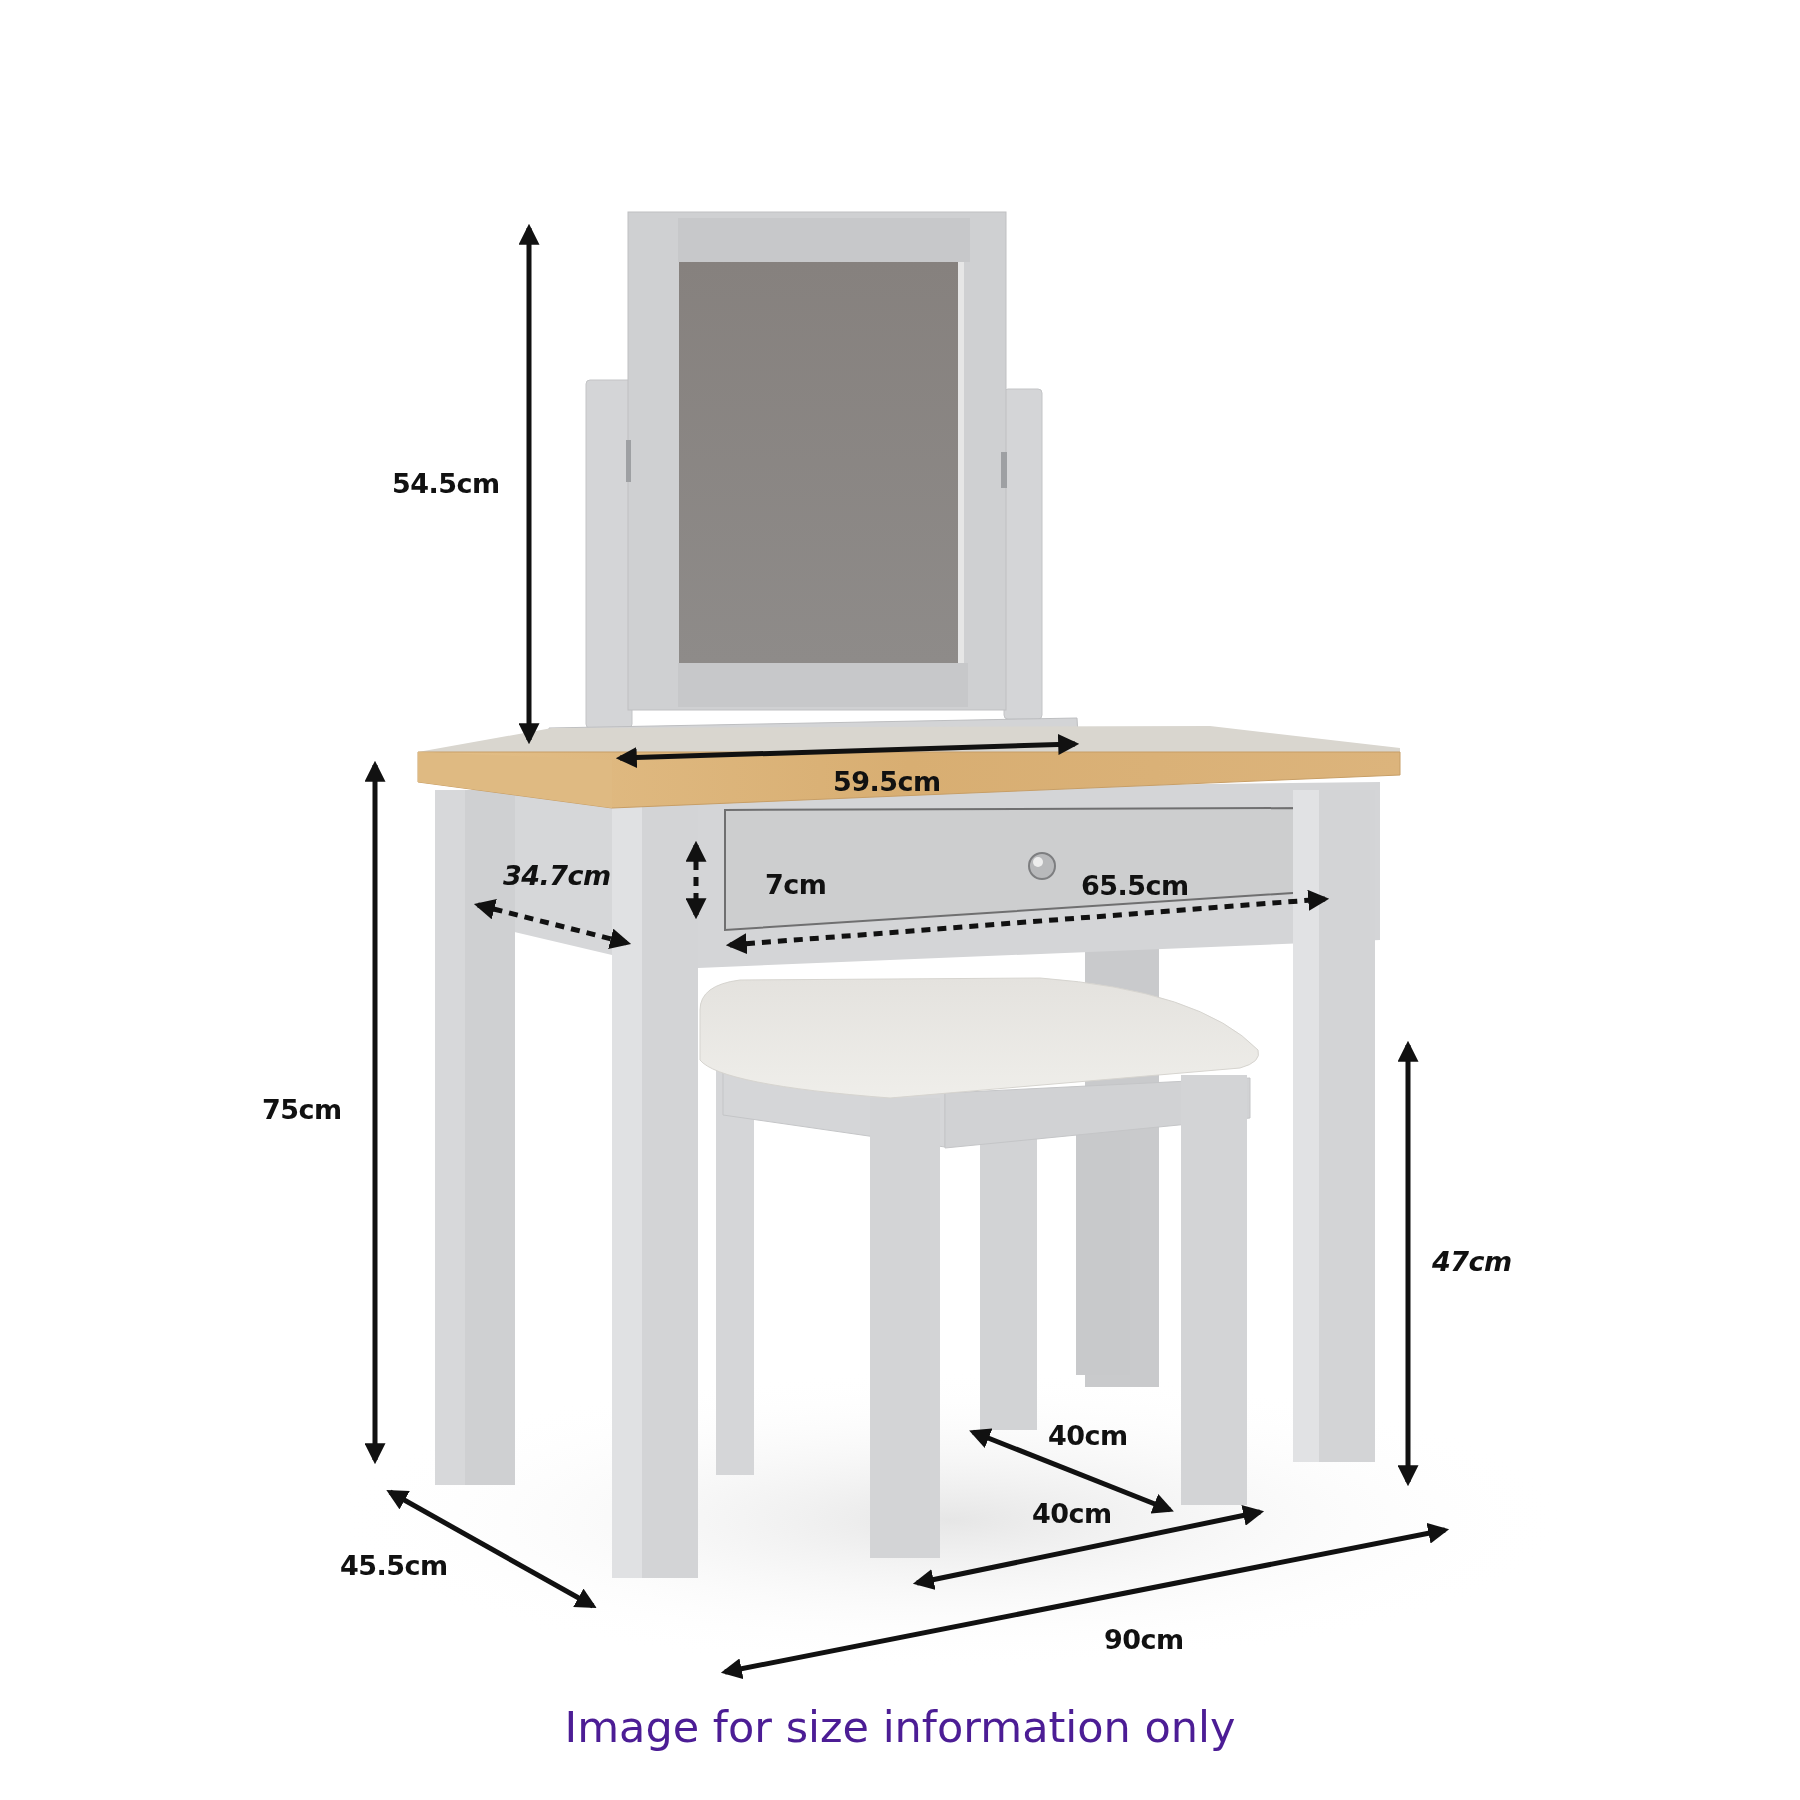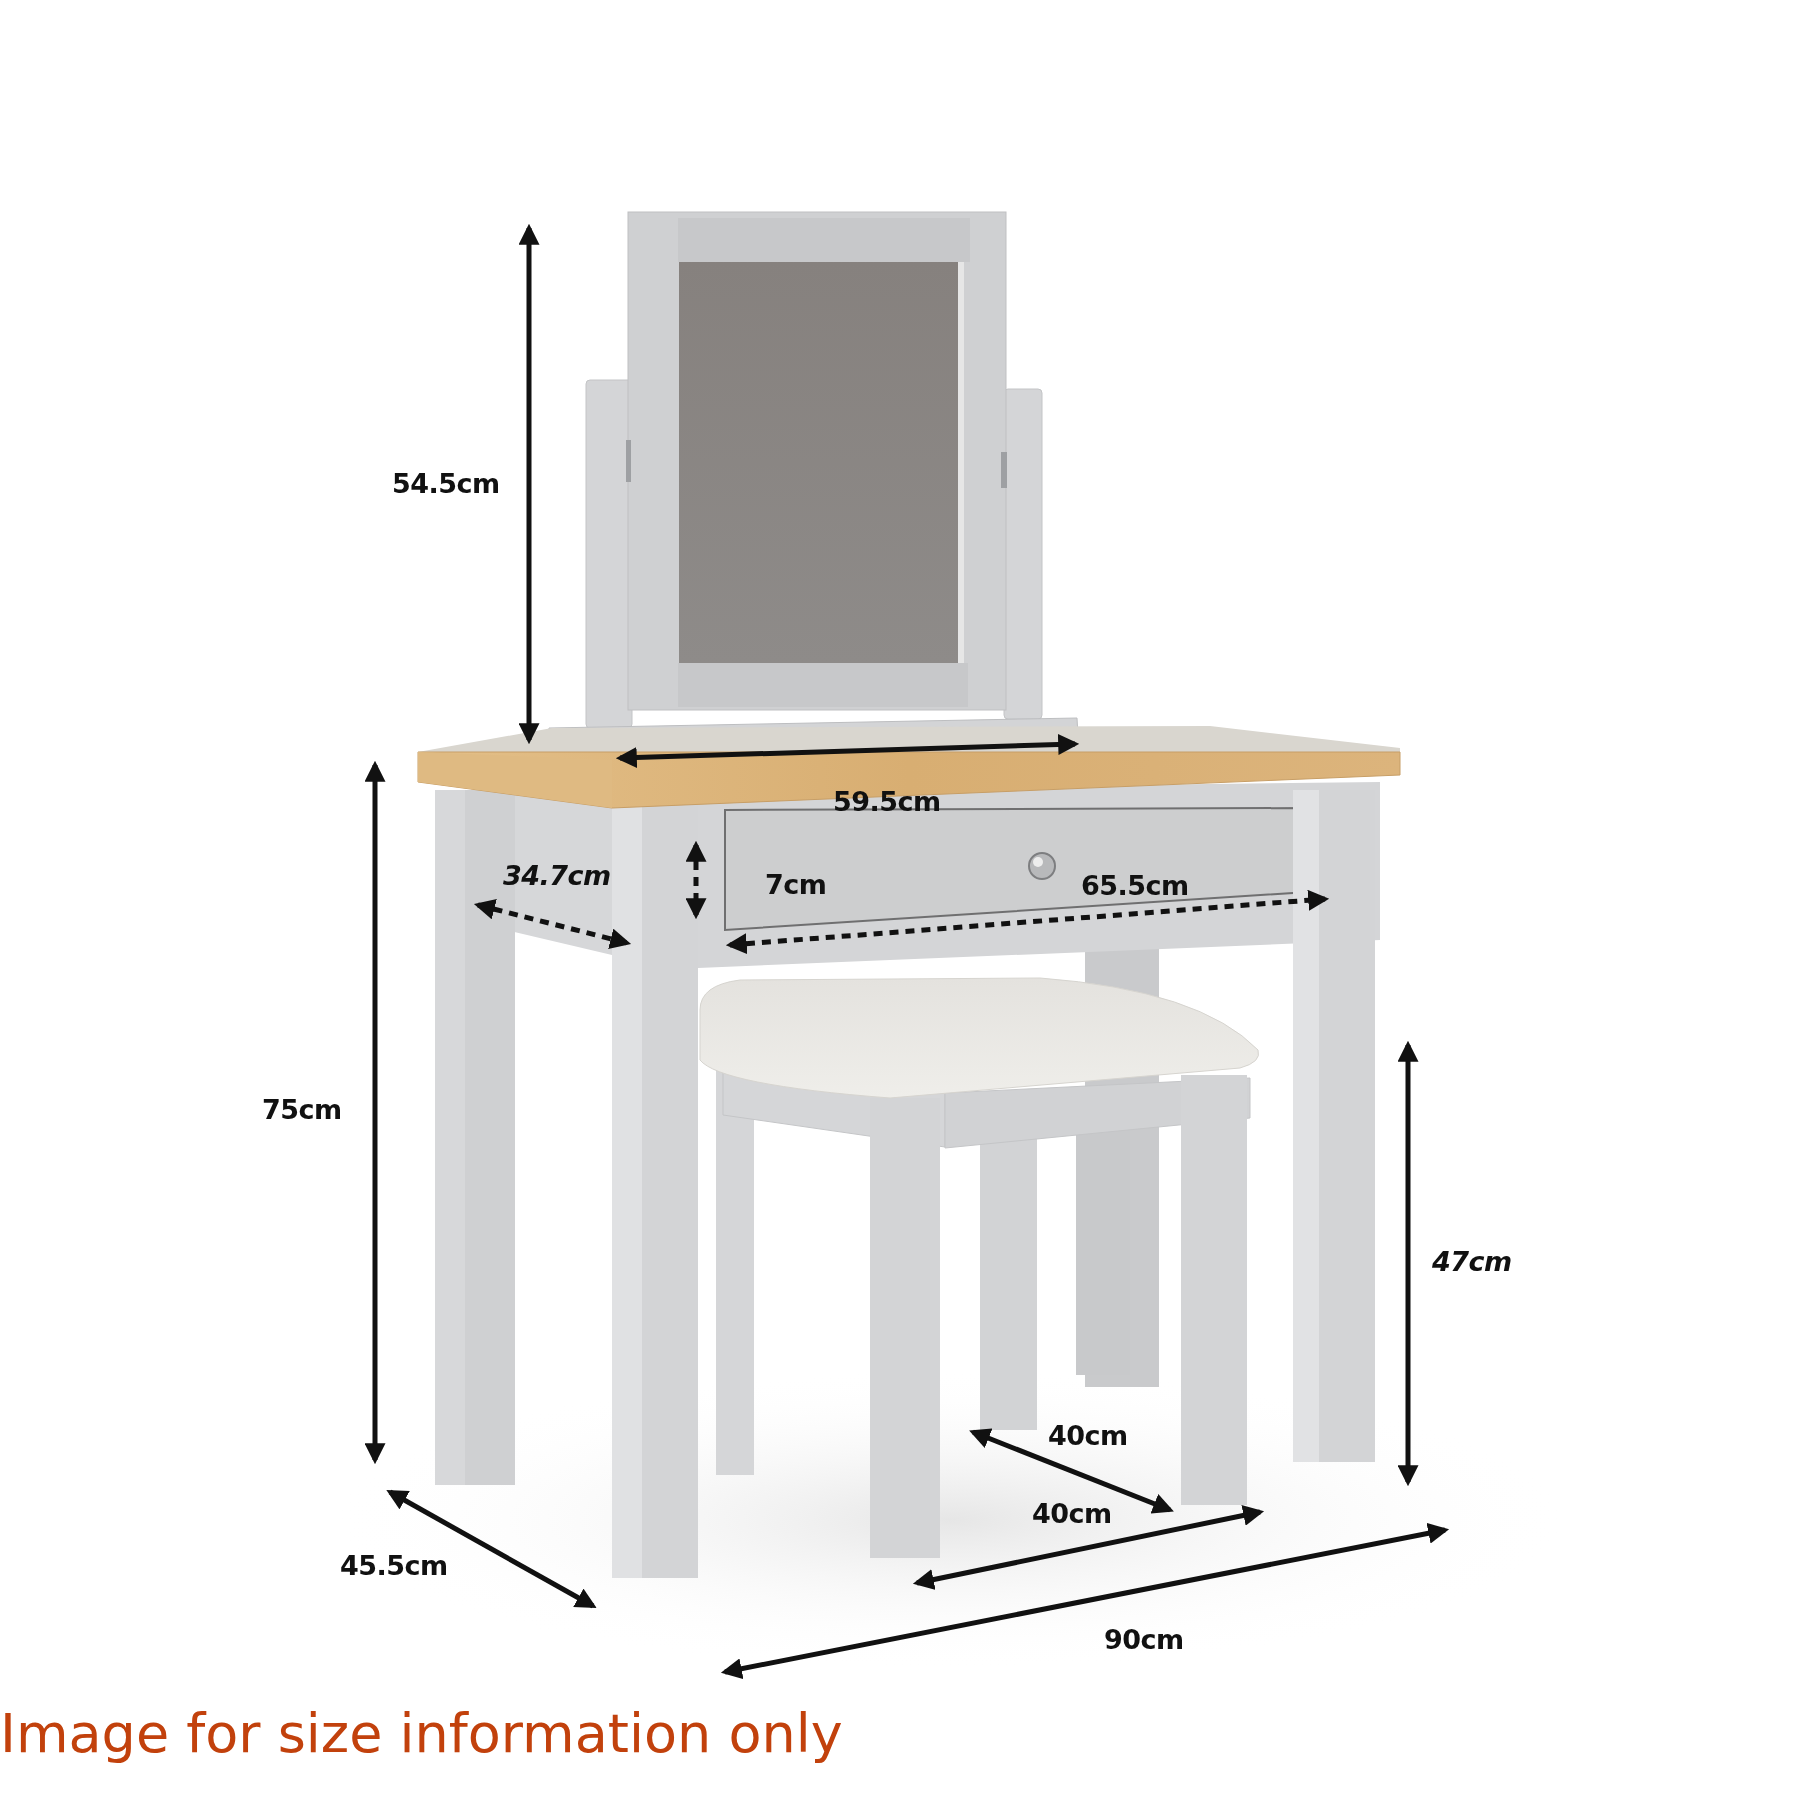--- a/index.html
+++ b/index.html
@@ -1,19 +1,19 @@
 <!DOCTYPE html>
 <html><head>
 <meta charset="utf-8">
 <style>
   html,body{margin:0;padding:0;background:#ffffff;}
   body{width:1800px;height:1800px;position:relative;overflow:hidden;font-family:"DejaVu Sans","Liberation Sans",sans-serif;}
   #stage{position:absolute;left:0;top:0;width:1800px;height:1800px;}
   .dim-label{position:absolute;font-family:"DejaVu Sans",sans-serif;font-weight:bold;font-size:27px;color:#111;letter-spacing:-0.5px;white-space:nowrap;text-align:right;}
-  .caption{position:absolute;left:0;width:1800px;top:1702px;text-align:left;font-family:"DejaVu Sans",sans-serif;font-size:54px;color:#c2410c;letter-spacing:0px;}
+  .caption{position:absolute;left:0;width:1800px;top:1702px;text-align:center;font-family:"DejaVu Sans",sans-serif;font-size:43px;color:#4c1d95;letter-spacing:0px;}
 </style>
 </head>
 <body>
 
 <svg id="stage" viewBox="0 0 1800 1800" xmlns="http://www.w3.org/2000/svg">
   <defs>
     <marker id="ah" viewBox="0 0 10 10" refX="8" refY="5" markerWidth="4.2" markerHeight="4.2" orient="auto-start-reverse">
       <path d="M0,0 L10,5 L0,10 Z" fill="#111"></path>
     </marker>
     <radialGradient id="floorShadow" cx="0.5" cy="0.5" r="0.5">
@@ -95,21 +95,21 @@
     <line x1="478" y1="905" x2="627" y2="943" stroke-dasharray="9,7" marker-start="url(#ah)" marker-end="url(#ah)"></line>
     <line x1="390" y1="1492" x2="593" y2="1606" marker-start="url(#ah)" marker-end="url(#ah)"></line>
     <line x1="725" y1="1672" x2="1445" y2="1530" marker-start="url(#ah)" marker-end="url(#ah)"></line>
     <line x1="1408" y1="1045" x2="1408" y2="1482" marker-start="url(#ah)" marker-end="url(#ah)"></line>
     <line x1="973" y1="1432" x2="1170" y2="1510" marker-start="url(#ah)" marker-end="url(#ah)"></line>
     <line x1="917" y1="1583" x2="1260" y2="1512" marker-start="url(#ah)" marker-end="url(#ah)"></line>
   </g>
 </svg>
 
 <div class="dim-label" style="left:392px;top:468px;">54.5cm</div>
-<div class="dim-label" style="left:833px;top:766px;margin-top:20px;">59.5cm</div>
+<div class="dim-label" style="left:833px;top:766px;">59.5cm</div>
 <div class="dim-label" style="left:262px;top:1094px;">75cm</div>
 <div class="dim-label" style="left:727px;top:869px;margin-left:38px;">7cm</div>
 <div class="dim-label" style="left:1081px;top:870px;">65.5cm</div>
 <div class="dim-label" style="left:503px;top:860px;font-style:italic;">34.7cm</div>
 <div class="dim-label" style="left:340px;top:1550px;">45.5cm</div>
 <div class="dim-label" style="left:1104px;top:1624px;">90cm</div>
 <div class="dim-label" style="left:1432px;top:1246px;font-style:italic;">47cm</div>
 <div class="dim-label" style="left:1048px;top:1420px;">40cm</div>
 <div class="dim-label" style="left:1032px;top:1498px;">40cm</div>
 

